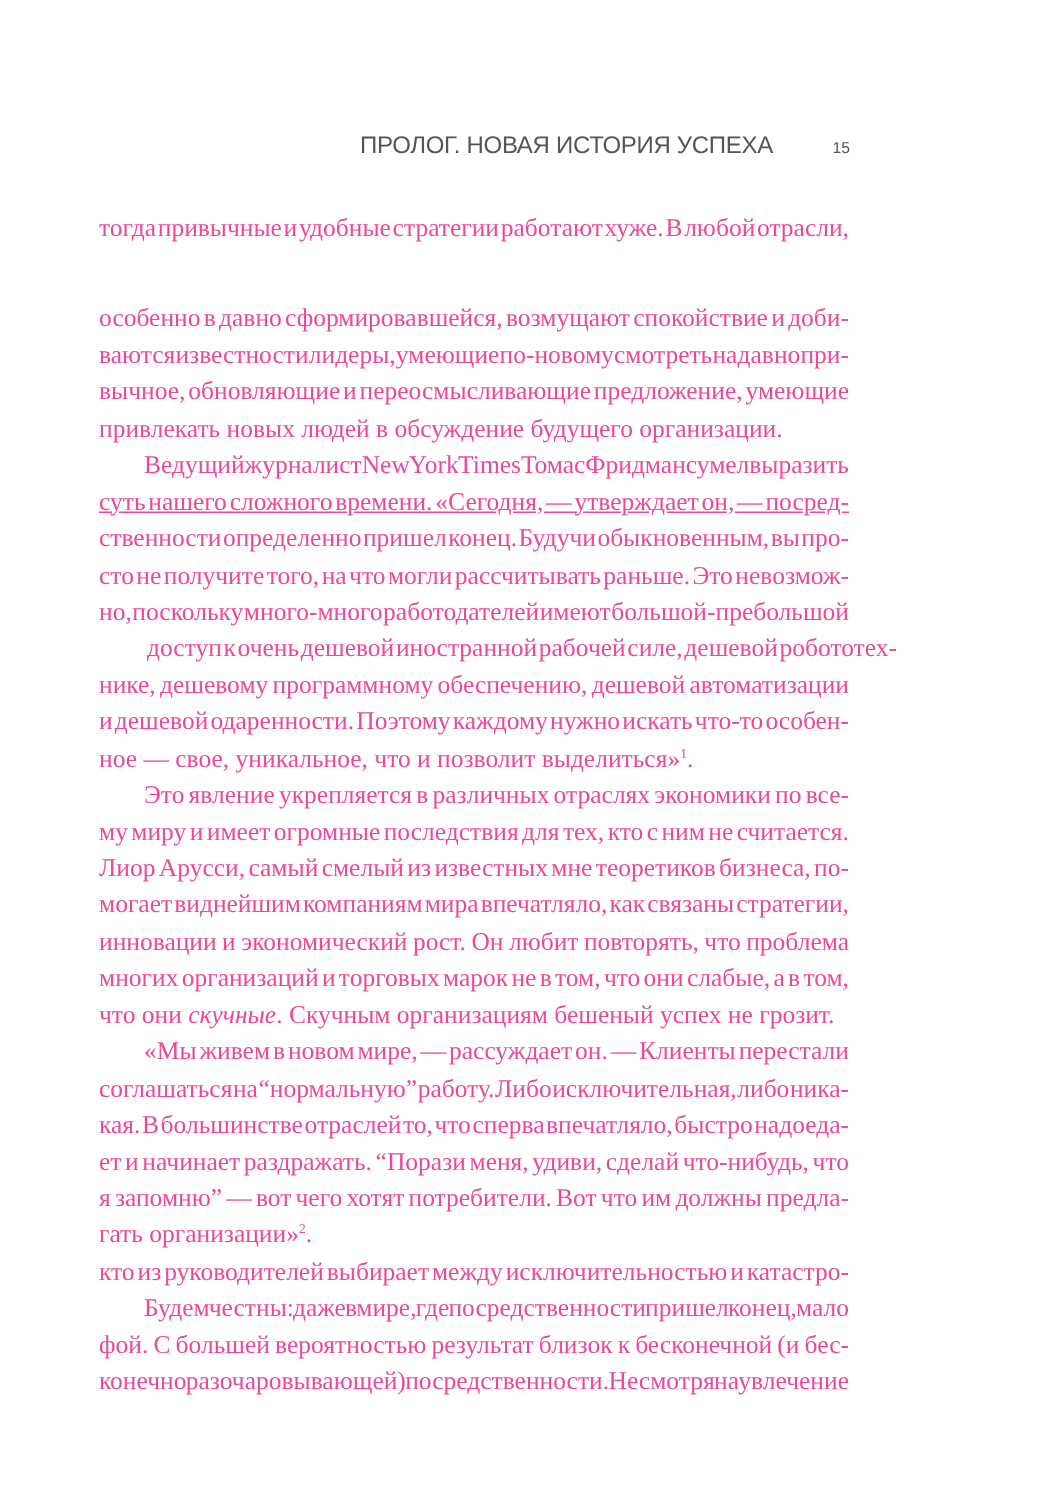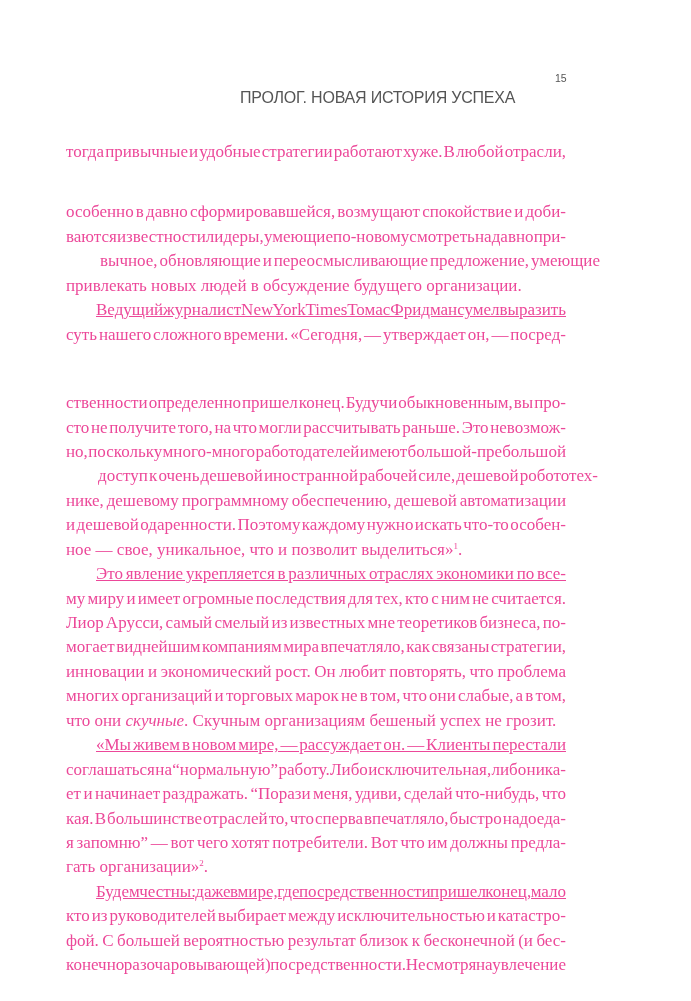--- a/index.html
+++ b/index.html
@@ -25,21 +25,21 @@
       top: 89px;
       left: 240px;
       font-family: "Liberation Sans", sans-serif;
       font-size: 16px;
       letter-spacing: -0.2px;
       color: #555555;
       white-space: nowrap;
     }
     .page-number {
       position: absolute;
-      top: 72px;
+      top: 93px;
       left: 555px;
       font-family: "Liberation Sans", sans-serif;
       font-size: 10.5px;
       color: #555555;
     }
     .body-text {
       position: absolute;
       left: 66px;
       top: 140px;
       width: 500px;
@@ -58,49 +58,49 @@
     .line {
       display: block;
       text-align: justify;
       text-align-last: justify;
       white-space: nowrap;
       height: 24.45px;
     }
     .line.last {
       text-align-last: left;
     }
-    .line.indent { padding-left: 30px; text-decoration: underline; }
+    .line.indent { padding-left: 30px; }
     sup {
       font-size: 9px;
       line-height: 0;
       vertical-align: 6px;
     }
     em { font-style: italic; margin-top: 35px; }
   </style>
 </head>
 <body>
 
 <div class="page">
   <div class="running-head">ПРОЛОГ. НОВАЯ ИСТОРИЯ УСПЕХА</div>
   <div class="page-number">15</div>
 
   <div class="body-text">
 
     <div class="para">
       <span class="line" style="word-spacing: -3.10764px;">тогда привычные и удобные стратегии работают хуже. В любой отрасли,</span>
       <span class="line" style="word-spacing: -2.06473px; margin-top: 36px;">особенно в давно сформировавшейся, возмущают спокойствие и доби-</span>
       <span class="line" style="word-spacing: -4.12891px;">ваются известности лидеры, умеющие по-новому смотреть на давно при-</span>
-      <span class="line" style="word-spacing: -2.3375px; margin-left: 34px;">вычное, обновляющие и переосмысливающие предложение, умеющие</span>
+      <span class="line" style="word-spacing: -2.3375px;">вычное, обновляющие и переосмысливающие предложение, умеющие</span>
       <span class="line last">привлекать новых людей в обсуждение будущего организации.</span>
     </div>
 
     <div class="para">
       <span class="line indent" style="word-spacing: -4.29297px;">Ведущий журналист New York Times Томас Фридман сумел выразить</span>
-      <span class="line" style="word-spacing: -2.35938px;">суть нашего сложного времени. «Сегодня, — утверждает он, — посред-</span>
-      <span class="line" style="word-spacing: -3.24777px; margin-top: 44px;">ственности определенно пришел конец. Будучи обыкновенным, вы про-</span>
+      <span class="line" style="word-spacing: -2.35938px; text-decoration: underline;">суть нашего сложного времени. «Сегодня, — утверждает он, — посред-</span>
+      <span class="line" style="word-spacing: -3.24777px;">ственности определенно пришел конец. Будучи обыкновенным, вы про-</span>
       <span class="line" style="word-spacing: -2.60938px;">сто не получите того, на что могли рассчитывать раньше. Это невозмож-</span>
       <span class="line" style="word-spacing: -3.88437px;">но, поскольку много-много работодателей имеют большой-пребольшой</span>
       <span class="line" style="word-spacing: -3.15039px; margin-left: 32px;">доступ к очень дешевой иностранной рабочей силе, дешевой робототех-</span>
       <span class="line" style="word-spacing: -1.40312px;">нике, дешевому программному обеспечению, дешевой автоматизации</span>
       <span class="line" style="word-spacing: -2.80078px;">и дешевой одаренности. Поэтому каждому нужно искать что-то особен-</span>
       <span class="line last"><span>ное — свое, уникальное, что и позволит выделиться»</span><sup>1</sup><span>.</span></span>
     </div>
 
     <div class="para">
       <span class="line indent" style="word-spacing: -1.43555px;">Это явление укрепляется в различных отраслях экономики по все-</span>
@@ -108,27 +108,27 @@
       <span class="line" style="word-spacing: -2.00347px;">Лиор Арусси, самый смелый из известных мне теоретиков бизнеса, по-</span>
       <span class="line" style="word-spacing: -3.6808px;">могает виднейшим компаниям мира впечатляло, как связаны стратегии,</span>
       <span class="line" style="word-spacing: -0.617188px;">инновации и экономический рост. Он любит повторять, что проблема</span>
       <span class="line" style="word-spacing: -2.04688px;">многих организаций и торговых марок не в том, что они слабые, а в том,</span>
       <span class="line last"><span>что они </span><em>скучные</em><span>. Скучным организациям бешеный успех не грозит.</span></span>
     </div>
 
     <div class="para">
       <span class="line indent" style="word-spacing: -2.31719px;">«Мы живем в новом мире, — рассуждает он. — Клиенты перестали</span>
       <span class="line" style="word-spacing: -3.89509px;">соглашаться на “нормальную” работу. Либо исключительная, либо ника-</span>
+      <span class="line" style="word-spacing: -3.2066px;">кая. В большинстве отраслей то, что сперва впечатляло, быстро надоеда-</span>
       <span class="line" style="word-spacing: -1.83333px;">ет и начинает раздражать. “Порази меня, удиви, сделай что-нибудь, что</span>
-      <span class="line" style="word-spacing: -3.2066px;">кая. В большинстве отраслей то, что сперва впечатляло, быстро надоеда-</span>
       <span class="line" style="word-spacing: -1.45739px;">я запомню” — вот чего хотят потребители. Вот что им должны предла-</span>
       <span class="line last"><span>гать организации»</span><sup>2</sup><span>.</span></span>
     </div>
 
     <div class="para">
+      <span class="line" style="word-spacing: -2.3058px;">кто из руководителей выбирает между исключительностью и катастро-</span>
       <span class="line indent" style="word-spacing: -4.79688px;">Будем честны: даже в мире, где посредственности пришел конец, мало</span>
-      <span class="line" style="word-spacing: -2.3058px;">кто из руководителей выбирает между исключительностью и катастро-</span>
       <span class="line" style="word-spacing: -0.824653px;">фой. С большей вероятностью результат близок к бесконечной (и бес-</span>
       <span class="line" style="word-spacing: -4.66563px;">конечно разочаровывающей) посредственности. Несмотря на увлечение</span>
     </div>
 
   </div>
 </div>
 
 </body></html>

